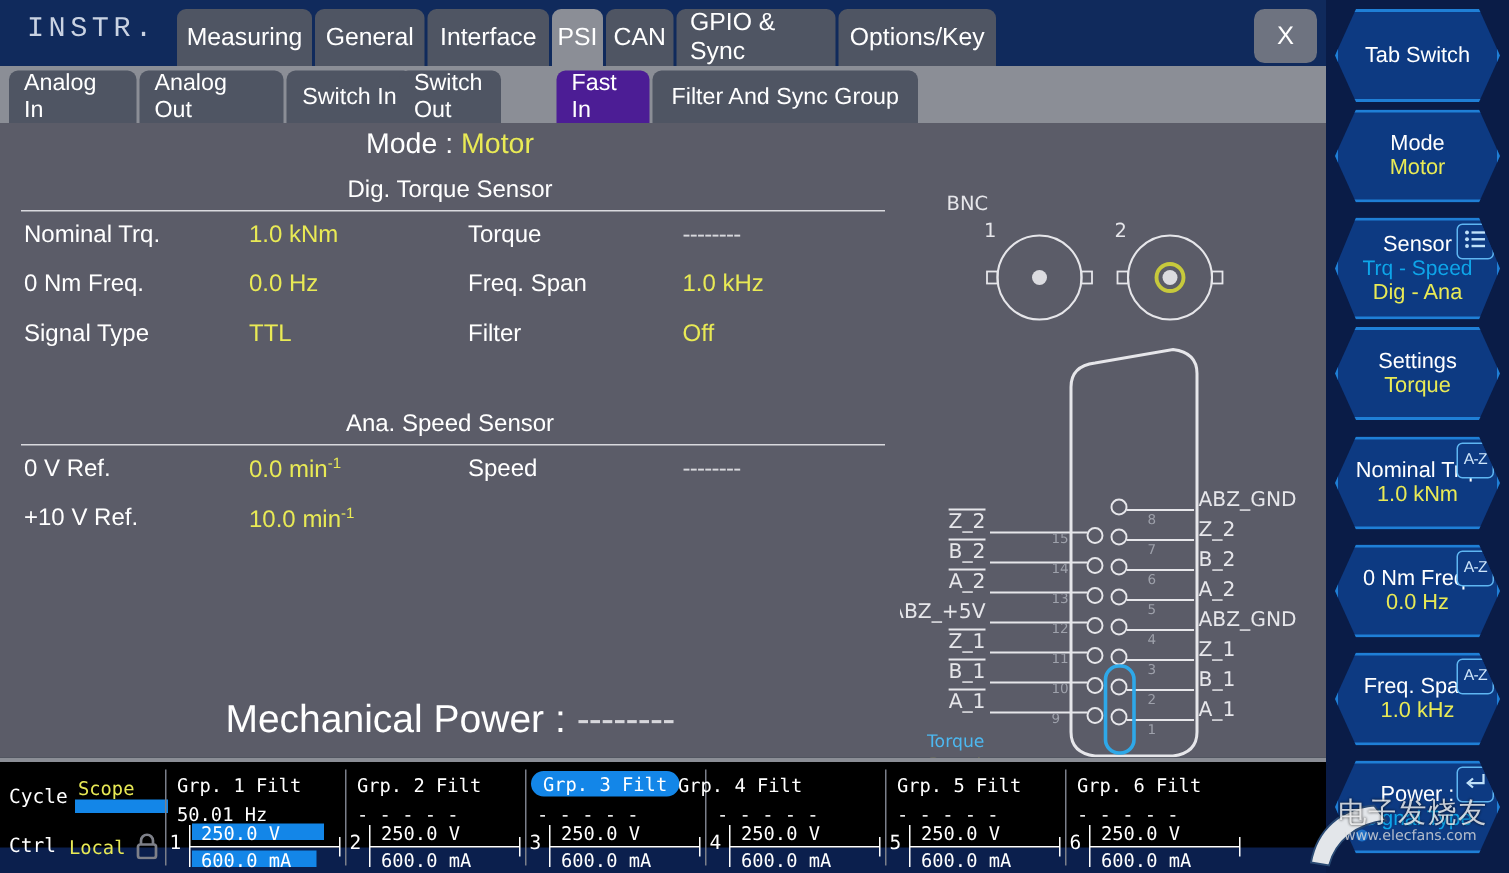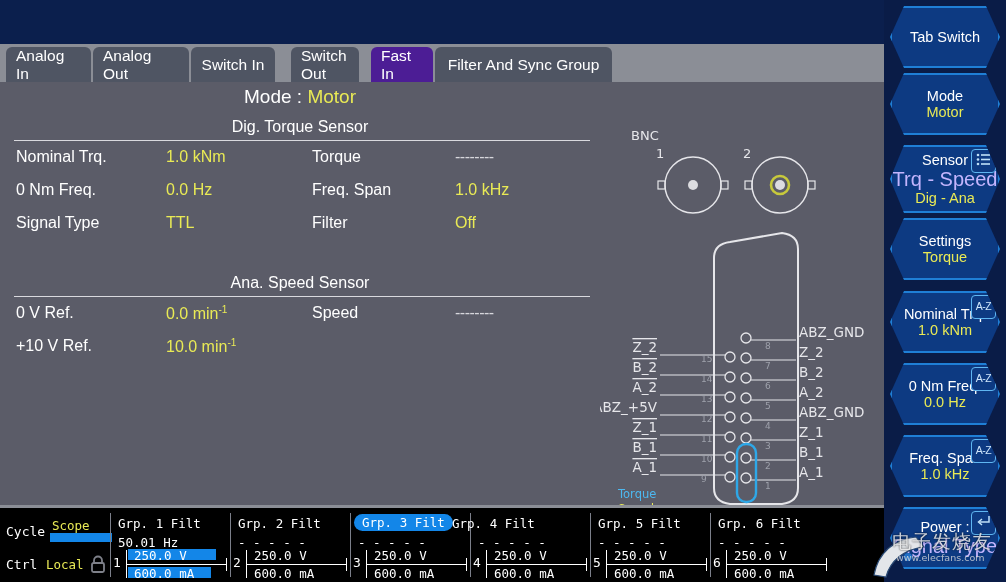--- a/index.html
+++ b/index.html
@@ -13,21 +13,21 @@
            background:#0a1c47;}
   .skbtn{position:absolute;left:6px;width:110px;
          background:#0d3a82;border:2px solid #1f7fd6;
          box-sizing:border-box;color:#fff;text-align:center;
          border-radius:6px;
          clip-path:polygon(14px 0,96px 0,110px 50%,96px 100%,14px 100%,0 50%);
          display:flex;flex-direction:column;align-items:center;
          justify-content:center;line-height:1.12;}
   .skbtn .l1{font-size:14.5px;}
   .skbtn .l2{font-size:14.5px;color:#e9ea55;}
-  .skbtn .l2w{font-size:20px;color:#c4b5fd;}
+  .skbtn .l2w{font-size:14px;color:#0ea5e9;}
   .badge{position:absolute;right:2px;top:2px;width:23px;height:22px;
          border:1.5px solid #5fb6f2;border-radius:4px;background:#0d3a82;
          color:#cfe6fb;font-size:10.5px;line-height:20px;text-align:center;
          letter-spacing:-.5px;}
   .badge svg{display:block;margin:3px auto 0;}
 
   
   #topbar{position:absolute;left:0;top:0;width:884px;height:44px;
           background:#102a5c;}
   #instr{position:absolute;left:18px;top:8px;font-size:19px;color:#c9d2e2;
@@ -66,21 +66,21 @@
   .val sup{font-size:10px;vertical-align:super;}
   #mechpow{position:absolute;left:0;top:382px;width:600px;text-align:center;
            font-size:26px;color:#fff;}
   #mechpow .dash{font-size:26px;}
 
   
   #conn{position:absolute;left:600px;top:0;width:284px;height:423px;}
   #conn text{font-family:"DejaVu Sans",sans-serif;}
 
   
-  #bottom{position:absolute;left:0;top:505px;width:884px;height:77px;
+  #bottom{position:absolute;left:0;top:505px;width:884px;height:60px;
           background:#000;}
   #sepline{position:absolute;left:0;top:0;width:884px;height:3px;
            background:#8b8e96;}
   .bsep{position:absolute;top:8px;width:1px;height:64px;background:#7b7f8a;}
   .btxt{position:absolute;font-size:12.5px;color:#fff;
         font-family:"DejaVu Sans Mono",monospace;white-space:nowrap;}
   .bylw{color:#e9ea55;}
   .ghdr{position:absolute;font-size:12.5px;color:#fff;
         font-family:"DejaVu Sans Mono",monospace;white-space:nowrap;}
   .ghdr.sel{background:#1386e8;border-radius:9px;padding:1px 8px;}
@@ -97,27 +97,40 @@
             font-family:"DejaVu Sans",sans-serif;opacity:.85;
             text-shadow:0 0 2px #000;letter-spacing:1px;}
   #wm .wsub{position:absolute;left:18px;top:27px;font-size:9.5px;color:#ddd;
             font-family:"DejaVu Sans",sans-serif;opacity:.8;}
 </style>
 </head>
 <body>
 
 <div id="app">
 
+  <div id="topbar">
+    <div id="instr">INSTR.</div>
+    <div id="top-tabs-host">
+        <div class="ttab" style="left: 118px; width: 90px;">Measuring</div>
+        <div class="ttab" style="left: 210px; width: 73px;">General</div>
+        <div class="ttab" style="left: 285px; width: 81px;">Interface</div>
+        <div class="ttab sel" style="left: 368px; width: 34px;">PSI</div>
+        <div class="ttab" style="left: 404px; width: 45px;">CAN</div>
+        <div class="ttab" style="left: 451px; width: 106px;">GPIO &amp; Sync</div>
+        <div class="ttab" style="left: 559px; width: 105px;">Options/Key</div>
+      </div>
+    <div id="closebtn">X</div>
+  </div>
 
   <div id="subbar">
     <div id="sub-tabs-host">
         <div class="stab" style="left: 6px; width: 85px;">Analog In</div>
         <div class="stab" style="left: 93px; width: 96px;">Analog Out</div>
         <div class="stab" style="left: 191px; width: 84px;">Switch In</div>
-        <div class="stab" style="left: 291px; width: 68px;">Switch Out</div>
+        <div class="stab" style="left: 266px; width: 68px;">Switch Out</div>
         <div class="stab sel" style="left: 371px; width: 62px;">Fast In</div>
         <div class="stab" style="left: 435px; width: 177px;">Filter And Sync Group</div>
       </div>
   </div>
 
   <div id="main">
 
     <div id="modeline">
       <span>Mode :</span>
       <span class="v">Motor</span>
@@ -146,20 +159,24 @@
 
     <div id="speed-rows-host">
         <div class="row lbl" style="left: 16px; top: 222px;">0 V Ref.</div>
         <div class="row val" style="left: 166px; top: 222px;"><span>0.0 min</span><sup>-1</sup></div>
         <div class="row lbl" style="left: 312px; top: 222px;">Speed</div>
         <div class="row dash" style="left: 455px; top: 222px;">--------</div>
         <div class="row lbl" style="left: 16px; top: 255px;">+10 V Ref.</div>
         <div class="row val" style="left: 166px; top: 255px;"><span>10.0 min</span><sup>-1</sup></div>
       </div>
 
+    <div id="mechpow">
+      <span>Mechanical Power :</span>
+      <span class="dash">--------</span>
+    </div>
 
     <svg id="conn" viewBox="0 0 284 423">
       <g id="conn-host">
           <text x="31" y="58" fill="#e6e6ea" font-size="13">BNC</text>
           <text x="56" y="76" fill="#e6e6ea" font-size="13">1</text>
           <circle cx="93" cy="103" r="28" fill="none" stroke="#e6e6ea" stroke-width="1.4"></circle>
           <circle cx="93" cy="103" r="5" fill="#dcdce0"></circle>
           <rect x="58" y="99" width="7" height="8" fill="none" stroke="#e6e6ea" stroke-width="1.2"></rect>
           <rect x="121" y="99" width="7" height="8" fill="none" stroke="#e6e6ea" stroke-width="1.2"></rect>
           <text x="143" y="76" fill="#e6e6ea" font-size="13">2</text>

